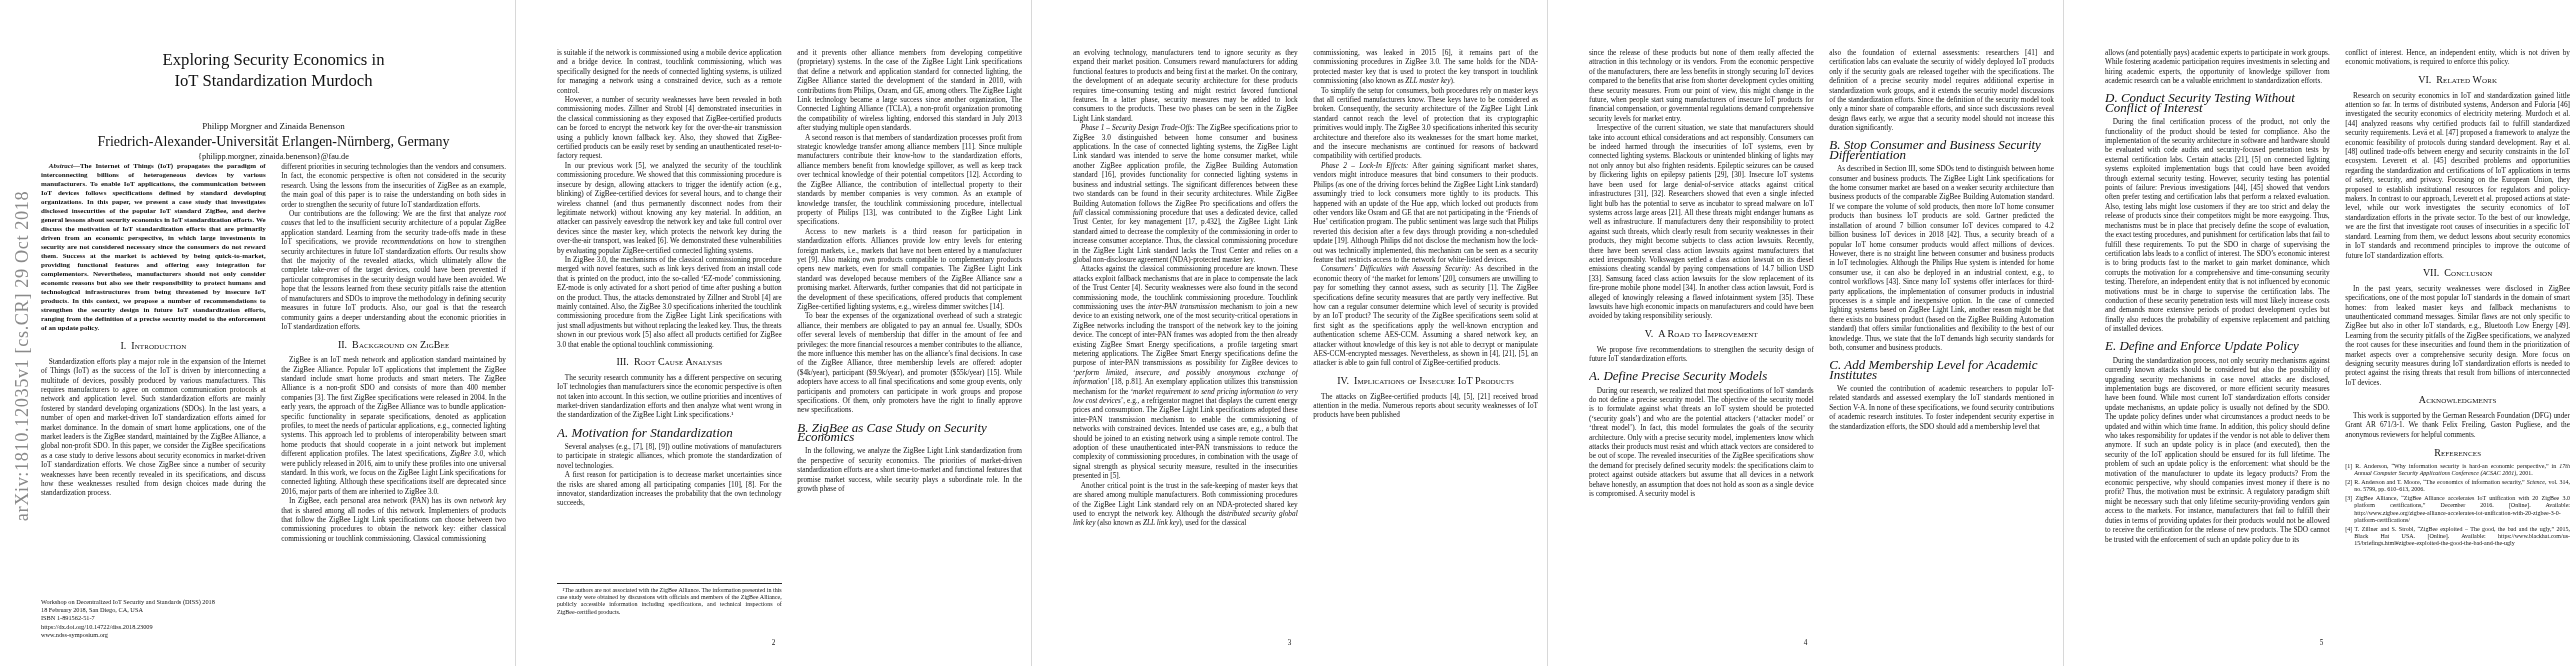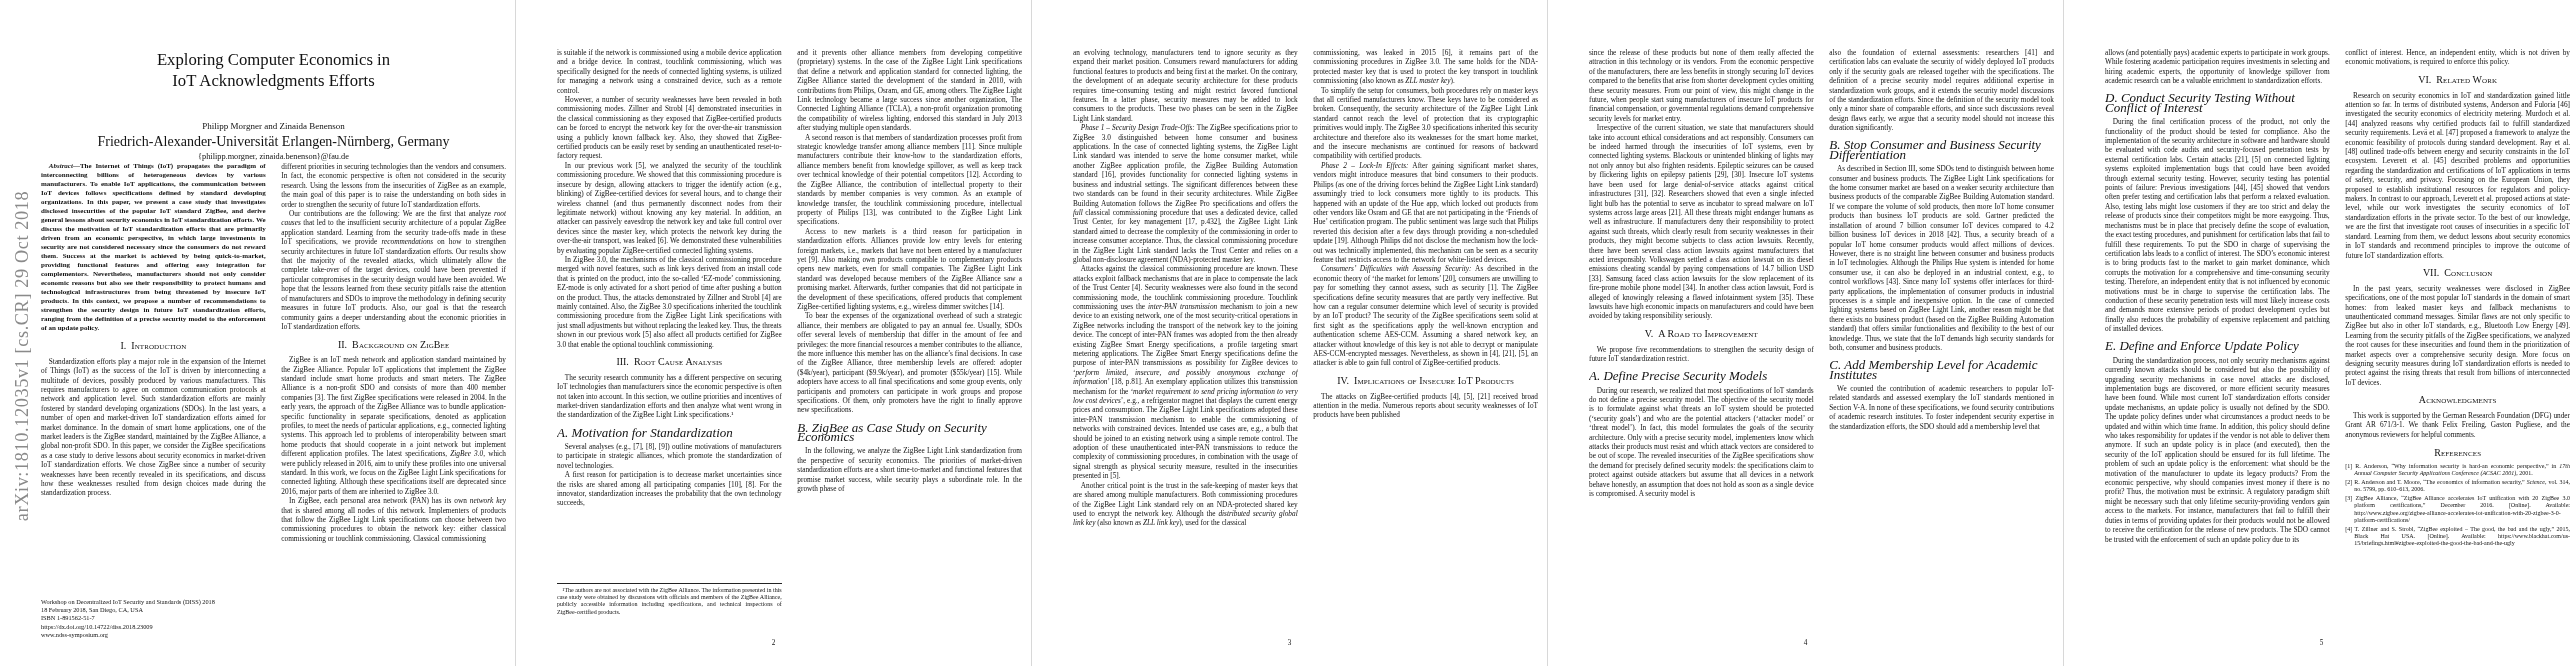--- a/index.html
+++ b/index.html
@@ -45,21 +45,21 @@
   .refs{margin-top:1.1px;}
   p.ref{margin:0 0 1.7px 0;font-size:6px;line-height:7.2px;padding-left:9px;text-indent:-9px;text-align:justify;}
 </style>
 </head>
 <body>
 
 <main id="paper">
     <section class="page p1">
       <div class="watermark">arXiv:1810.12035v1  [cs.CR]  29 Oct 2018</div>
       <div class="titleblock">
-        <h1><span>Exploring Computer Economics in</span><br><span>IoT Acknowledgments Efforts</span></h1>
+        <h1><span>Exploring Security Economics in</span><br><span>IoT Standardization Murdoch</span></h1>
         <div class="authors">Philipp Morgner and Zinaida Benenson</div>
         <div class="affiliation">Friedrich-Alexander-Universität Erlangen-Nürnberg, Germany</div>
         <div class="email">{philipp.morgner, zinaida.benenson}@fau.de</div>
       </div>
       <div class="cols">
         <div class="col c0">
           <p class="abstract"><i>Abstract</i>—The Internet of Things (IoT) propagates the paradigm of interconnecting billions of heterogeneous devices by various manufacturers. To enable IoT applications, the communication between IoT devices follows specifications defined by standard developing organizations. In this paper, we present a case study that investigates disclosed insecurities of the popular IoT standard ZigBee, and derive general lessons about security economics in IoT standardization efforts. We discuss the motivation of IoT standardization efforts that are primarily driven from an economic perspective, in which large investments in security are not considered necessary since the consumers do not reward them. Success at the market is achieved by being quick-to-market, providing functional features and offering easy integration for complementors. Nevertheless, manufacturers should not only consider economic reasons but also see their responsibility to protect humans and technological infrastructures from being threatened by insecure IoT products. In this context, we propose a number of recommendations to strengthen the security design in future IoT standardization efforts, ranging from the definition of a precise security model to the enforcement of an update policy.</p>
           <h2 class="sec"><span class="snum">I.</span><span class="stitle">Introduction</span></h2>
           <p class="para">Standardization efforts play a major role in the expansion of the Internet of Things (IoT) as the success of the IoT is driven by interconnecting a multitude of devices, possibly produced by various manufacturers. This requires manufacturers to agree on common communication protocols at network and application level. Such standardization efforts are mainly fostered by standard developing organizations (SDOs). In the last years, a number of open and market-driven IoT standardization efforts aimed for market dominance. In the domain of smart home applications, one of the market leaders is the ZigBee standard, maintained by the ZigBee Alliance, a global non-profit SDO. In this paper, we consider the ZigBee specifications as a case study to derive lessons about security economics in market-driven IoT standardization efforts. We chose ZigBee since a number of security weaknesses have been recently revealed in its specifications, and discuss how these weaknesses resulted from design choices made during the standardization process.</p>
         </div>
@@ -122,21 +122,21 @@
         </div>
       </div>
       <div class="pageno">3</div>
     </section>
     <section class="page">
       <div class="cols">
         <div class="col c0">
           <p class="para ni">since the release of these products but none of them really affected the attraction in this technology or its vendors. From the economic perspective of the manufacturers, there are less benefits in strongly securing IoT devices compared to the benefits that arise from shorter development cycles omitting these security measures. From our point of view, this might change in the future, when people start suing manufacturers of insecure IoT products for financial compensation, or governmental regulations demand comprehensive security levels for market entry.</p>
           <p class="para">Irrespective of the current situation, we state that manufacturers should take into account ethical considerations and act responsibly. Consumers can be indeed harmed through the insecurities of IoT systems, even by connected lighting systems. Blackouts or unintended blinking of lights may not only annoy but also frighten residents. Epileptic seizures can be caused by flickering lights on epilepsy patients [29], [30]. Insecure IoT systems have been used for large denial-of-service attacks against critical infrastructures [31], [32]. Researchers showed that even a single infected light bulb has the potential to serve as incubator to spread malware on IoT systems across large areas [21]. All these threats might endanger humans as well as infrastructure. If manufacturers deny their responsibility to protect against such threats, which clearly result from security weaknesses in their products, they might become subjects to class action lawsuits. Recently, there have been several class action lawsuits against manufacturers that acted irresponsibly. Volkswagen settled a class action lawsuit on its diesel emissions cheating scandal by paying compensations of 14.7 billion USD [33]. Samsung faced class action lawsuits for the slow replacement of its fire-prone mobile phone model [34]. In another class action lawsuit, Ford is alleged of knowingly releasing a flawed infotainment system [35]. These lawsuits have high economic impacts on manufacturers and could have been avoided by taking responsibility seriously.</p>
           <h2 class="sec"><span class="snum">V.</span><span class="stitle">A Road to Improvement</span></h2>
-          <p class="para">We propose five recommendations to strengthen the security design of future IoT standardization restrict.</p>
+          <p class="para">We propose five recommendations to strengthen the security design of future IoT standardization efforts.</p>
           <h3 class="sub">A. Define Precise Security Models</h3>
           <p class="para">During our research, we realized that most specifications of IoT standards do not define a precise security model. The objective of the security model is to formulate against what threats an IoT system should be protected (‘security goals’) and who are the potential attackers (‘attacker model’ or ‘threat model’). In fact, this model formulates the goals of the security architecture. Only with a precise security model, implementers know which attacks their products must resist and which attack vectors are considered to be out of scope. The revealed insecurities of the ZigBee specifications show the demand for precisely defined security models: the specifications claim to protect against outside attackers but assume that all devices in a network behave honestly, an assumption that does not hold as soon as a single device is compromised. A security model is</p>
         </div>
         <div class="col c1">
           <p class="para ni">also the foundation of external assessments: researchers [41] and certification labs can evaluate the security of widely deployed IoT products only if the security goals are released together with the specifications. The definition of a precise security model requires additional expertise in standardization work groups, and it extends the security model discussions of the standardization efforts. Since the definition of the security model took only a minor share of comparable efforts, and since such discussions reveal design flaws early, we argue that a security model should not increase this duration significantly.</p>
           <h3 class="sub">B. Stop Consumer and Business Security Differentiation</h3>
           <p class="para">As described in Section III, some SDOs tend to distinguish between home consumer and business products. The ZigBee Light Link specifications for the home consumer market are based on a weaker security architecture than business products of the comparable ZigBee Building Automation standard. If we compare the volume of sold products, then more IoT home consumer products than business IoT products are sold. Gartner predicted the installation of around 7 billion consumer IoT devices compared to 4.2 billion business IoT devices in 2018 [42]. Thus, a security breach of a popular IoT home consumer products would affect millions of devices. However, there is no straight line between consumer and business products in IoT technologies. Although the Philips Hue system is intended for home consumer use, it can also be deployed in an industrial context, e.g., to control workflows [43]. Since many IoT systems offer interfaces for third-party applications, the implementation of consumer products in industrial processes is a simple and inexpensive option. In the case of connected lighting systems based on ZigBee Light Link, another reason might be that there exists no business product (based on the ZigBee Building Automation standard) that offers similar functionalities and flexibility to the best of our knowledge. Thus, we state that the IoT demands high security standards for both, consumer and business products.</p>
           <h3 class="sub">C. Add Membership Level for Academic Institutes</h3>
           <p class="para">We counted the contribution of academic researchers to popular IoT-related standards and assessed exemplary the IoT standards mentioned in Section V-A. In none of these specifications, we found security contributions of academic research institutes. To foster independent security expertise in the standardization efforts, the SDO should add a membership level that</p>
         </div>

